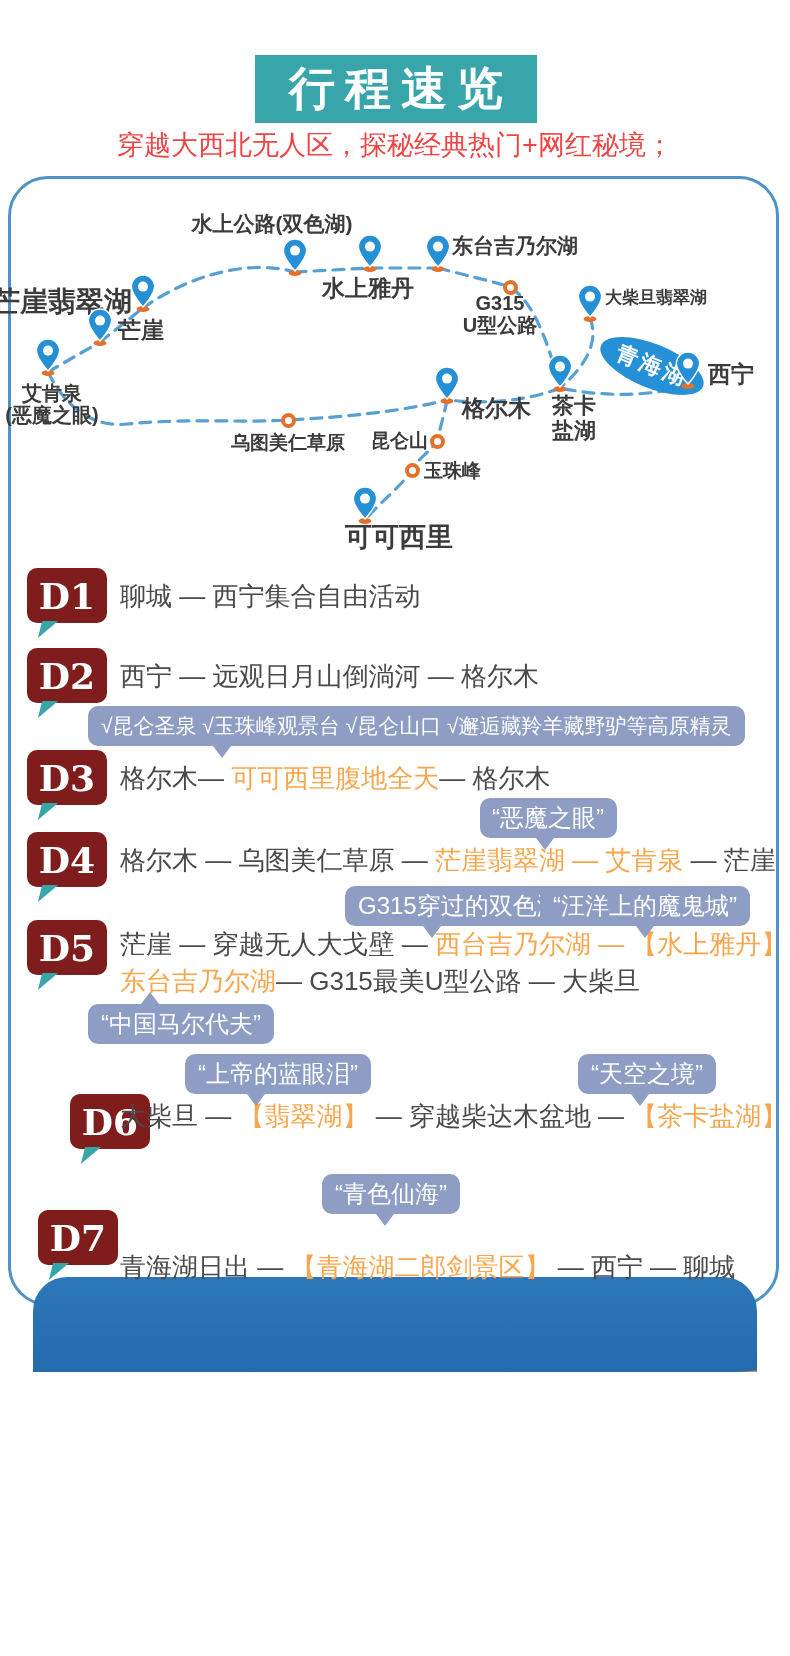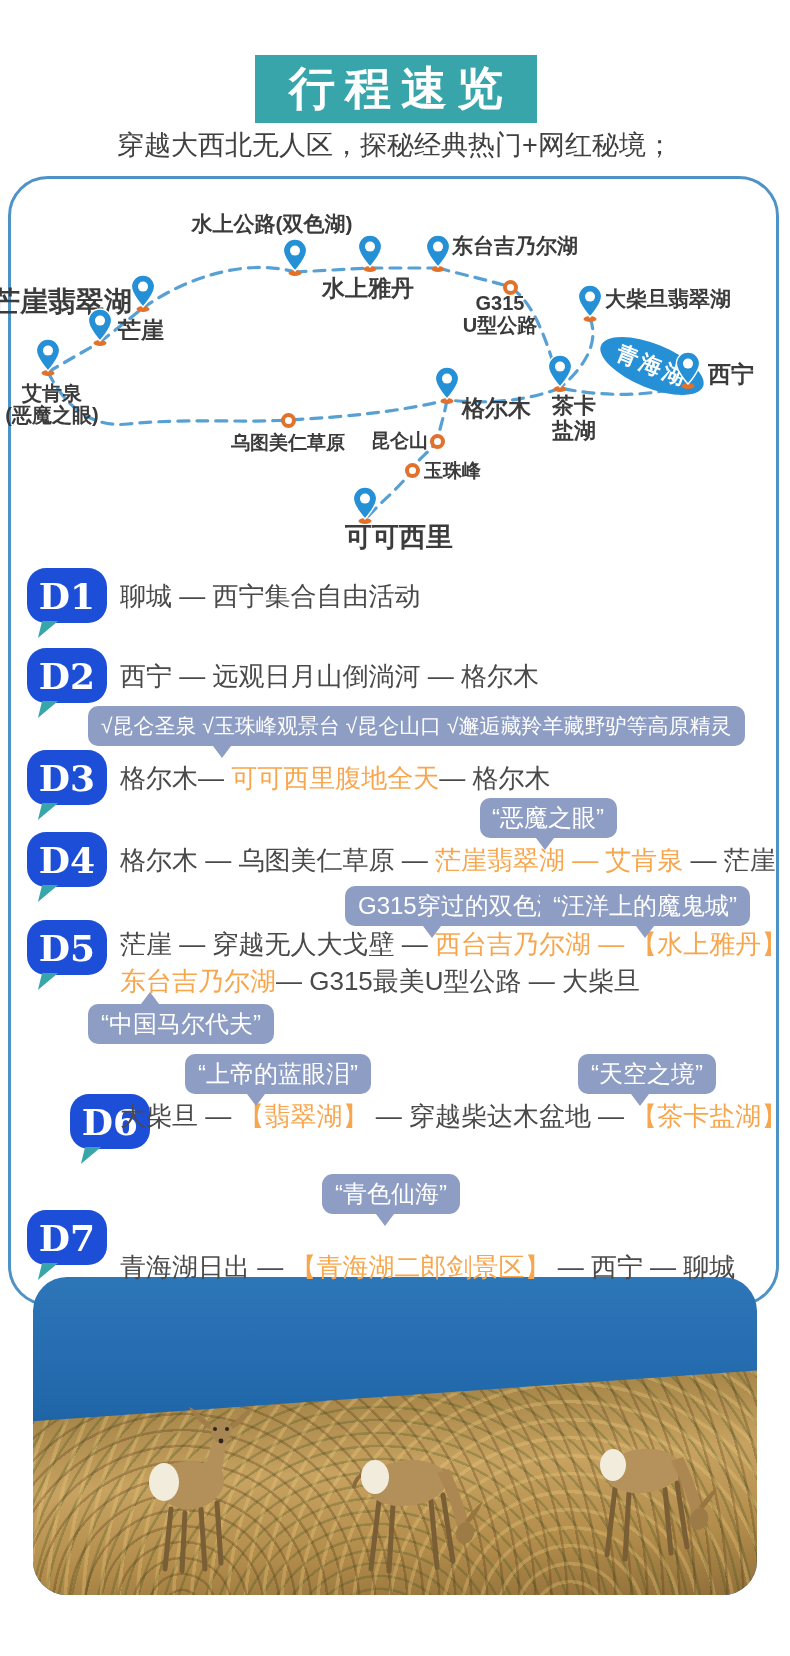--- a/index.html
+++ b/index.html
@@ -1,38 +1,38 @@
 <!DOCTYPE html>
 <html><head>
 <meta charset="utf-8">
 <style>
   html,body{margin:0;padding:0;background:#fff}
-  #page{position:relative;width:790px;height:1656px;background:#fff;overflow:hidden;
+  #page{position:relative;width:790px;height:1372px;background:#fff;overflow:hidden;
         font-family:"Liberation Sans","DejaVu Sans",sans-serif;color:#454545}
   
   #title-band{position:absolute;left:255px;top:55px;width:282px;height:68px;background:#38a5ab;
               display:flex;align-items:center;justify-content:center}
   #title{font-size:46px;font-weight:bold;color:#fff;letter-spacing:10px;text-indent:10px;white-space:nowrap}
-  #subtitle{position:absolute;left:0;top:127px;width:790px;text-align:center;font-size:27px;color:#404040}
+  #subtitle{position:absolute;left:0;top:127px;width:790px;text-align:center;font-size:27px;color:#ef4444}
   
   #card{position:absolute;left:8px;top:176px;width:771px;height:1130px;border:3px solid #4f93c6;
         border-radius:40px;box-sizing:border-box;background:#fff}
   
   #routes{position:absolute;left:0;top:0;width:790px;height:560px}
   .route{fill:none;stroke:#57a0d3;stroke-width:3.2;stroke-dasharray:11 8;stroke-linecap:round}
   .maplabel{position:absolute;font-weight:bold;color:#3b3b3b;line-height:1.12;white-space:nowrap}
   .maplabel.middle{transform:translateX(-50%);text-align:center}
   .maplabel.end{transform:translateX(-100%);text-align:right}
   .dot{position:absolute;width:15px;height:15px;border-radius:50%;background:#fff;border:4.5px solid #e2712b;box-sizing:border-box}
   .pin{position:absolute;width:28px;height:40px}
   #lake{position:absolute;left:597px;top:344px;width:110px;height:44px;background:#2590d5;border-radius:50%;
         transform:rotate(22deg);display:flex;align-items:center;justify-content:center;
         color:#fff;font-weight:bold;font-size:22px;letter-spacing:3px}
   
-  .badge{position:absolute;left:27px;width:80px;height:55px;background:#1d4ed8;border-radius:19px;color:#fff;
+  .badge{position:absolute;left:27px;width:80px;height:55px;background:#7f1d1d;border-radius:10px;color:#fff;
          font-family:"DejaVu Serif","Liberation Serif",serif;font-weight:bold;font-size:36px;
          display:flex;align-items:center;justify-content:center}
   .badge::after{content:"";position:absolute;left:13px;bottom:-15px;width:0;height:0;
          border-top:17px solid #38a5ab;border-right:16px solid transparent;transform:skewX(-14deg)}
   .dayline{position:absolute;left:120px;font-size:26px;color:#4a4a4a;white-space:nowrap;transform:translateY(-50%)}
   .dayline .hl{color:#f7a64d}
   
   .callout{position:absolute;background:#8e9dc3;color:#fff;font-size:24px;line-height:36px;
            padding:2px 13px;border-radius:10px;white-space:nowrap}
   .callout.small{font-size:21px}
@@ -144,21 +144,21 @@
     <div class="dot" style="left: 502.5px; top: 279.5px;"></div>
     <div class="maplabel middle" style="left: 500px; top: 292px; font-size: 20px;">
       <div>G315</div>
       <div>U型公路</div>
     </div>
     <div class="pin" style="left: 576px; top: 284px;"><svg viewBox="0 0 28 38" width="28" height="38" xmlns="http://www.w3.org/2000/svg">
         <ellipse cx="14" cy="35" rx="6.5" ry="3" fill="#e2712b"></ellipse>
         <path d="M14 1 C7.4 1 2.4 6.2 2.4 12.6 C2.4 20.5 14 33 14 33 C14 33 25.6 20.5 25.6 12.6 C25.6 6.2 20.6 1 14 1 Z" fill="#2590d5" stroke="#fff" stroke-width="1.4"></path>
         <circle cx="14" cy="12.6" r="5" fill="#fff"></circle>
       </svg></div>
-    <div class="maplabel start" style="left: 605px; top: 288px; font-size: 21px; font-family: Liberation Serif, serif;">
+    <div class="maplabel start" style="left: 605px; top: 288px; font-size: 17px; font-family: Liberation Serif, serif;">
       <div>大柴旦翡翠湖</div>
     </div>
     <div class="pin" style="left: 129px; top: 274px;"><svg viewBox="0 0 28 38" width="28" height="38" xmlns="http://www.w3.org/2000/svg">
         <ellipse cx="14" cy="35" rx="6.5" ry="3" fill="#e2712b"></ellipse>
         <path d="M14 1 C7.4 1 2.4 6.2 2.4 12.6 C2.4 20.5 14 33 14 33 C14 33 25.6 20.5 25.6 12.6 C25.6 6.2 20.6 1 14 1 Z" fill="#2590d5" stroke="#fff" stroke-width="1.4"></path>
         <circle cx="14" cy="12.6" r="5" fill="#fff"></circle>
       </svg></div>
     <div class="maplabel end" style="left: 132px; top: 286px; font-size: 28px;">
       <div>芒崖翡翠湖</div>
     </div>
@@ -230,23 +230,23 @@
     <div class="dayline" style="top: 676px;"><span>西宁 — 远观日月山倒淌河 — 格尔木</span></div>
     <div class="badge" style="top: 750px;">D3</div>
     <div class="dayline" style="top: 778px;"><span>格尔木— </span><span class="hl">可可西里腹地全天</span><span>— 格尔木</span></div>
     <div class="badge" style="top: 832px;">D4</div>
     <div class="dayline" style="top: 860px;"><span>格尔木 — 乌图美仁草原 — </span><span class="hl">茫崖翡翠湖 — 艾肯泉</span><span> — 茫崖</span></div>
     <div class="badge" style="top: 920px;">D5</div>
     <div class="dayline" style="top: 944px;"><span>茫崖 — 穿越无人大戈壁 — </span><span class="hl">西台吉乃尔湖 — 【水上雅丹】</span></div>
     <div class="dayline" style="top: 981px;"><span class="hl">东台吉乃尔湖</span><span>— G315最美U型公路 — 大柴旦</span></div>
     <div class="badge" style="top: 1094px; margin-left: 43px;">D6</div>
     <div class="dayline" style="top: 1116px;"><span>大柴旦 — </span><span class="hl">【翡翠湖】</span><span> — 穿越柴达木盆地 — </span><span class="hl">【茶卡盐湖】</span><span> — </span></div>
-    <div class="badge" style="top: 1210px;">D7</div>
+    <div class="badge" style="top: 1210px; margin-left: 11px;">D7</div>
     <div class="dayline" style="top: 1232px; margin-top: 35px;"><span>青海湖日出 — </span><span class="hl">【青海湖二郎剑景区】</span><span> — 西宁 — 聊城</span></div>
     <div class="callout small" style="left: 88px; top: 706px;">√昆仑圣泉 √玉珠峰观景台 √昆仑山口 √邂逅藏羚羊藏野驴等高原精灵<span class="tail down" style="left: 125px;"></span></div>
     <div class="callout" style="left: 480px; top: 798px; padding-left: 12px;">“恶魔之眼”<span class="tail down" style="left: 56px;"></span></div>
     <div class="callout" style="left: 345px; top: 886px;">G315穿过的双色湖<span class="tail down" style="left: 78px;"></span></div>
     <div class="callout" style="left: 540px; top: 886px;">“汪洋上的魔鬼城”<span class="tail down" style="left: 96px;"></span></div>
     <div class="callout" style="left: 88px; top: 1004px;">“中国马尔代夫”<span class="tail up" style="left: 53px;"></span></div>
     <div class="callout" style="left: 185px; top: 1054px;">“上帝的蓝眼泪”<span class="tail down" style="left: 62px;"></span></div>
     <div class="callout" style="left: 578px; top: 1054px;">“天空之境”<span class="tail down" style="left: 53px;"></span></div>
-    <div class="callout" style="left: 322px; top: 1174px; border-radius: 11px;">“青色仙海”<span class="tail down" style="left: 54px;"></span></div>
+    <div class="callout" style="left: 322px; top: 1174px;">“青色仙海”<span class="tail down" style="left: 54px;"></span></div>
   </div>
 
 </body></html>

